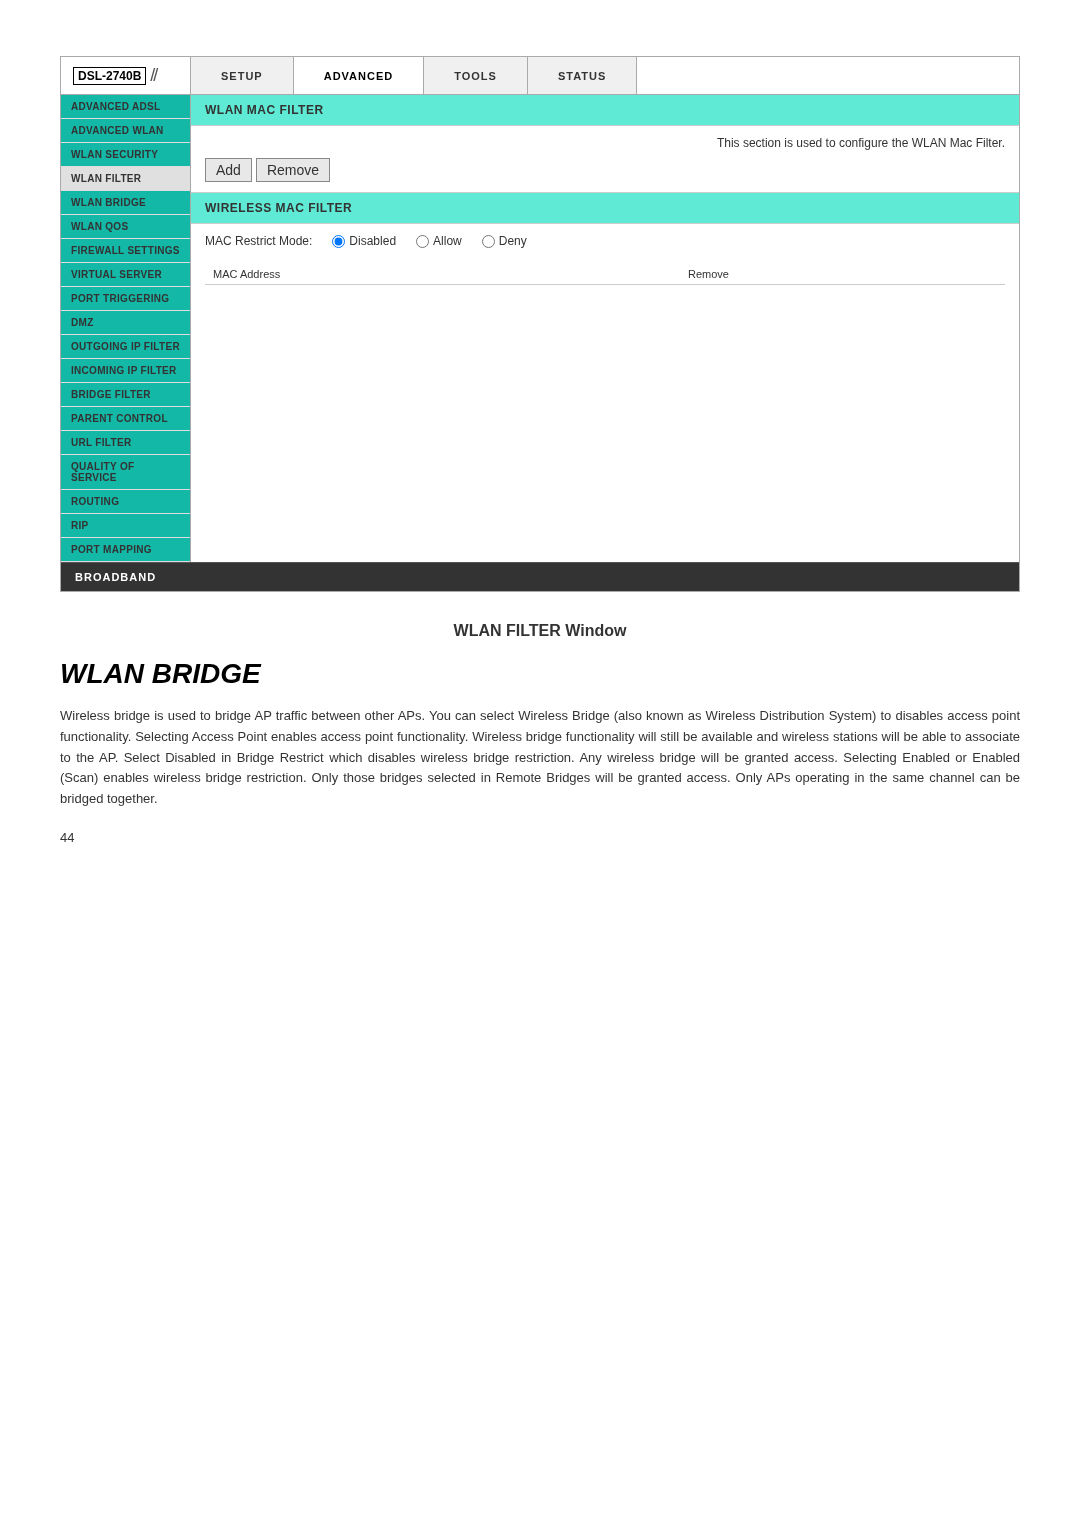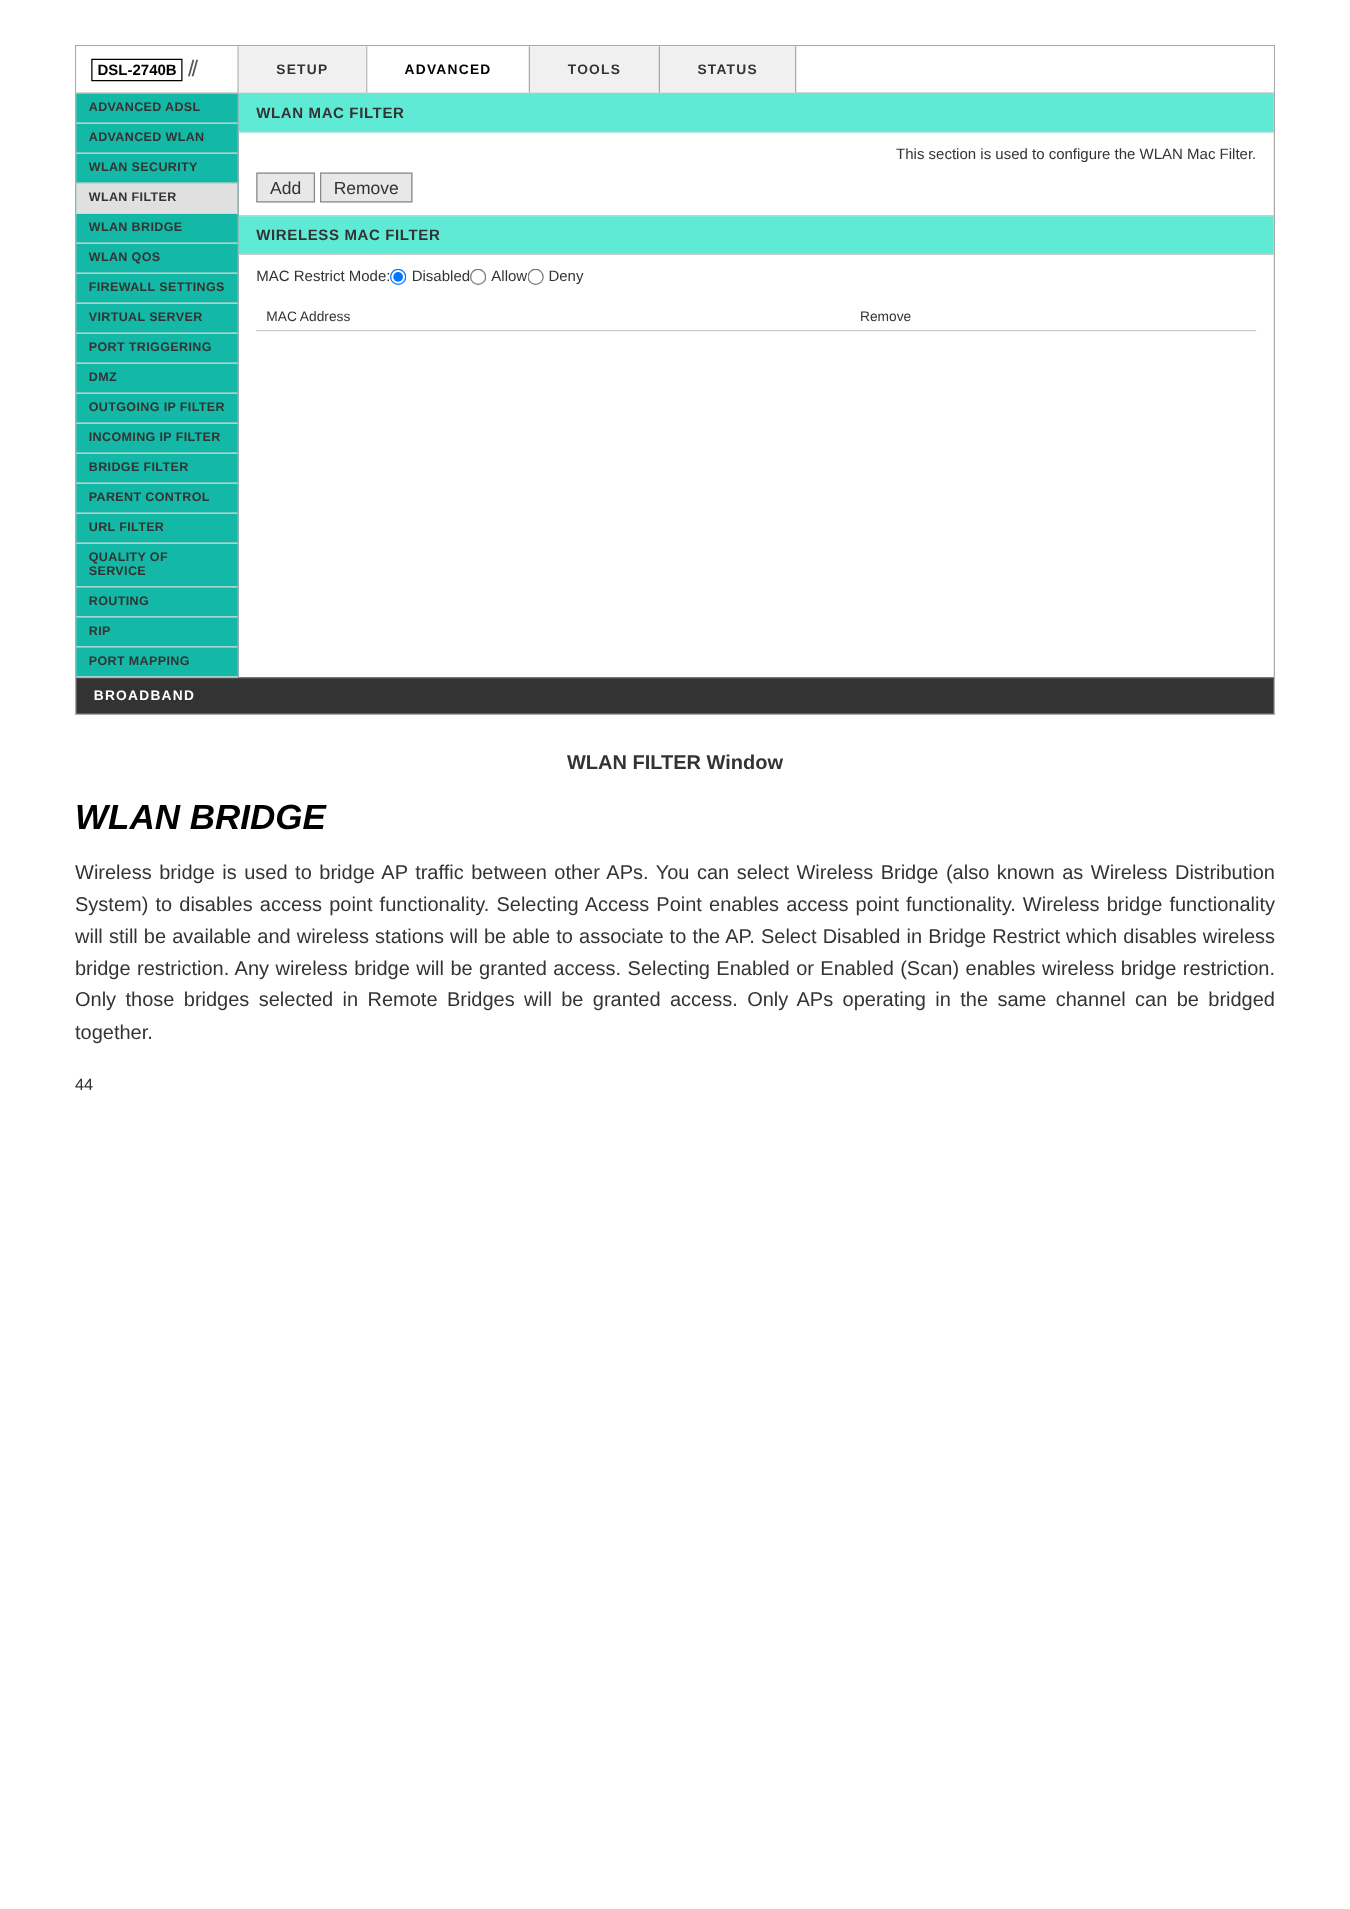--- a/index.html
+++ b/index.html
@@ -5,21 +5,21 @@
     * { margin: 0; padding: 0; box-sizing: border-box; }
     body {
       font-family: Arial, Helvetica, sans-serif;
       font-size: 13px;
       background: #fff;
       color: #333;
       width: 1080px;
     }
 
     .page-wrapper {
-      padding: 36px 60px;
+      padding: 56px 60px;
     }
 
     
     .router-ui {
       border: 1px solid #aaa;
       margin-bottom: 30px;
     }
 
     
     .top-nav {
@@ -143,21 +143,21 @@
     }
 
     
     .wireless-section {
       padding: 10px 14px;
     }
 
     .radio-group {
       display: flex;
       align-items: flex-end;
-      gap: 0;
+      gap: 20px;
       margin-bottom: 16px;
       font-size: 12px;
     }
 
     .radio-label {
       font-size: 12px;
       font-weight: normal;
     }
 
     .radio-option {
@@ -211,21 +211,21 @@
     
     .section-title {
       font-size: 28px;
       font-style: italic;
       font-weight: bold;
       margin-bottom: 16px;
       color: #000;
     }
 
     .body-text {
-      font-size: 16px;
+      font-size: 13px;
       line-height: 1.6;
       color: #333;
       text-align: justify;
       margin-bottom: 20px;
     }
 
     
     .page-number {
       font-size: 13px;
       margin-top: 20px;

